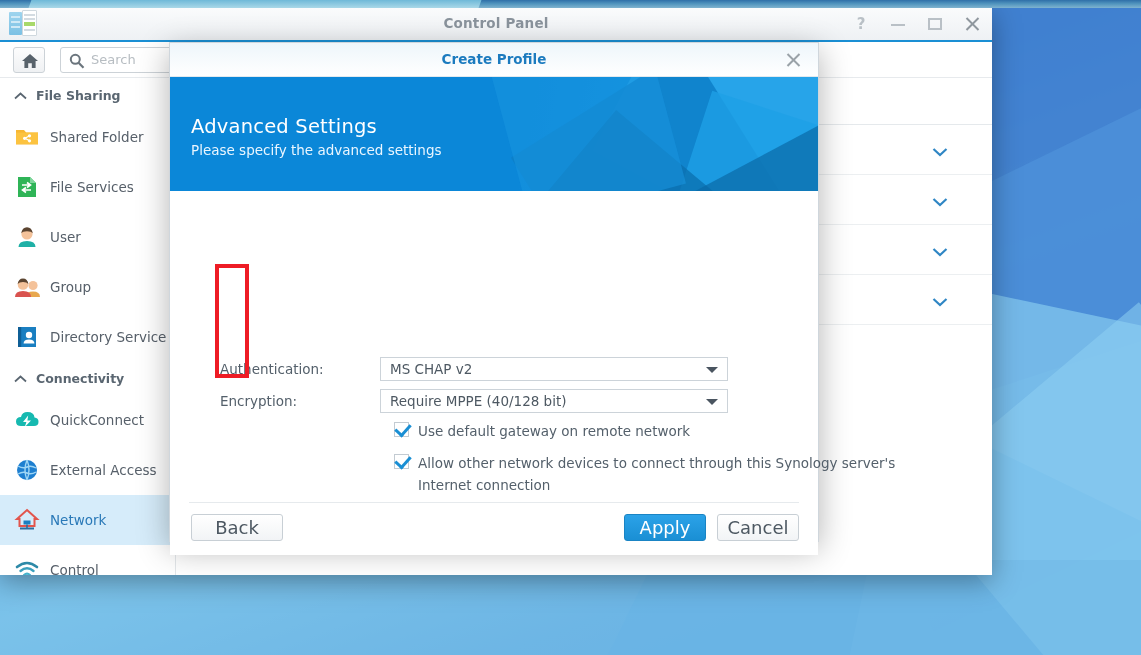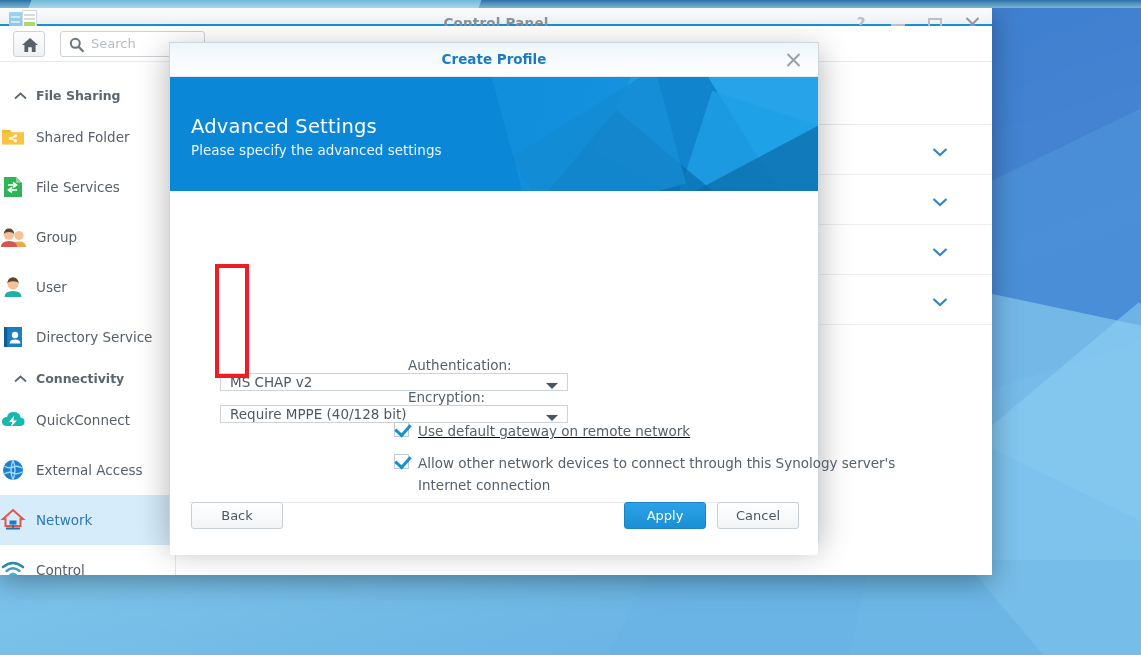--- a/index.html
+++ b/index.html
@@ -42,21 +42,21 @@
   }
 
   
   #cp-window {
     position: absolute; left:0px; top:8px; width:992px; height:567px;
     background:#fff;
     box-shadow: 0 6px 26px rgba(0,0,0,.35);
     z-index: 10;
   }
   #cp-titlebar {
-    position:relative; height:18px;
+    position:relative; height:34px;
     background: linear-gradient(180deg,#fafbfc 0%, #eef1f4 100%);
     border-bottom: 2px solid #1a8fd4;
   }
   #cp-appicon {
     position:absolute; left:8px; top:2px; width:30px; height:26px;
   }
   #cp-appicon .ai-left {
     position:absolute; left:1px; top:2px; width:13px; height:23px;
     background: linear-gradient(180deg,#9ed4ee,#7cc1e4); border-radius:1px;
   }
@@ -108,21 +108,21 @@
   #sidebar {
     position:absolute; left:0; top:71px; width:176px; bottom:0;
     background:#fff; border-right:1px solid #e3e7ea; overflow:hidden;
   }
   .sb-group {
     display:flex; align-items:center; height:33px; padding-left:14px;
     font-size:12.5px; font-weight:bold; color:#5a6671;
   }
   .sb-group .chev { margin-right:9px; display:inline-block; }
   .sb-item {
-    display:flex; align-items:center; height:50px; 
+    display:flex; align-items:center; height:50px; padding-left:14px;
     font-size:13.5px; color:#57606a; cursor:default;
   }
   .sb-item.selected { background:#d6ecfa; color:#2a79b8; }
   .sb-ico { width:26px; height:26px; margin-right:10px; flex:none; position:relative; }
 
   
   #content {
     position:absolute; left:176px; top:71px; right:0; bottom:0;
     background:#fff; overflow:hidden;
   }
@@ -170,21 +170,21 @@
   #banner-h1 {
     position:absolute; left:21px; top:38px; font-size:19.5px; font-weight:normal; color:#fff;
     letter-spacing:.2px;
   }
   #banner-sub {
     position:absolute; left:21px; top:65px; font-size:13.5px; color:#eaf6ff;
   }
 
   #dlg-body { position:relative; height:311px; background:#fff; }
 
-  .form-row { position:absolute; left:50px; height:24px; display:flex; align-items:flex-end;flex-direction:column; }
+  .form-row { position:absolute; left:50px; height:24px; display:flex; align-items:center; }
   .form-label { width:160px; font-size:13.5px; color:#54606b; }
   .select {
     position:relative; width:348px; height:24px; background:#fff;
     border:1px solid #ccd3d9; display:flex; align-items:center;
   }
   .select .sel-val { padding-left:9px; font-size:13.5px; color:#4d5862; }
   .select .sel-arrow {
     position:absolute; right:9px; top:9px; width:0; height:0;
     border-left:6px solid transparent; border-right:6px solid transparent;
     border-top:6px solid #4a5560;
@@ -202,21 +202,21 @@
   .cb-label { font-size:13.5px; color:#54606b; line-height:22px; }
 
   #redbox {
     position:absolute; left:215px; top:264px; width:34px; height:114px;
     border:4px solid #ee1c25; z-index:45; pointer-events:none;
   }
 
   #dlg-footer { position:relative; height:53px; background:#fff; }
   #dlg-sep { position:absolute; left:19px; right:19px; top:0; height:1px; background:#e6eaed; }
   .btn {
-    position:absolute; top:0; height:27px; font-size:13px;
+    position:absolute; top:12px; height:27px; font-size:18px;
     display:flex; align-items:center; justify-content:center; cursor:default;
     border-radius:3px; border:1px solid #c8cfd5;
     background: linear-gradient(180deg,#ffffff,#f2f4f6); color:#4d5862;
   }
   .btn.primary {
     background: linear-gradient(180deg,#2ba2e8,#1a8fd4);
     border-color:#1a84c4; color:#fff;
   }
   #btn-back  { left:21px;  width:92px; }
   #btn-apply { right:112px; width:82px; }
@@ -318,39 +318,39 @@
           <path d="M8 11 h8 M13 8.5 L16.5 11 L13 13.5" stroke="#fff" stroke-width="1.6" fill="none"></path>
           <path d="M17 16 h-8 M12 13.5 L8.5 16 L12 18.5" stroke="#fff" stroke-width="1.6" fill="none"></path>
         </svg>
       </span>
       <span>File Services</span>
     </div>
 
     <div class="sb-item">
       <span class="sb-ico">
         <svg width="26" height="26" viewBox="0 0 26 26">
+          <path d="M4.5 23 q0-6 8.5-6 t8.5 6 Z" fill="#1fb0a6"></path>
+          <circle cx="13" cy="10" r="5.6" fill="#f4c29a"></circle>
+          <path d="M7.2 9.2 q1-6 5.8-6 t5.8 6 q-1.5-2-5.8-2 t-5.8 2Z" fill="#5b4430"></path>
+        </svg>
+      </span>
+      <span>User</span>
+    </div>
+
+    <div class="sb-item">
+      <span class="sb-ico">
+        <svg width="26" height="26" viewBox="0 0 26 26">
           <path d="M12 23 q0-5.5 7-5.5 t7 5.5 Z" fill="#e8a84e"></path>
           <circle cx="19" cy="11.5" r="4.6" fill="#f4c29a"></circle>
           <path d="M1 23 q0-6 8-6 t8 6 Z" fill="#d9534f"></path>
           <circle cx="9" cy="10.5" r="5.3" fill="#f4c29a"></circle>
           <path d="M3.6 10 q.8-5.6 5.4-5.6 t5.4 5.6 q-1.5-2-5.4-2 t-5.4 2Z" fill="#5b4430"></path>
         </svg>
       </span>
       <span>Group</span>
-    </div>
-
-    <div class="sb-item">
-      <span class="sb-ico">
-        <svg width="26" height="26" viewBox="0 0 26 26">
-          <path d="M4.5 23 q0-6 8.5-6 t8.5 6 Z" fill="#1fb0a6"></path>
-          <circle cx="13" cy="10" r="5.6" fill="#f4c29a"></circle>
-          <path d="M7.2 9.2 q1-6 5.8-6 t5.8 6 q-1.5-2-5.8-2 t-5.8 2Z" fill="#5b4430"></path>
-        </svg>
-      </span>
-      <span>User</span>
     </div>
 
     <div class="sb-item">
       <span class="sb-ico">
         <svg width="26" height="26" viewBox="0 0 26 26">
           <rect x="4" y="3" width="18" height="20" fill="#1a7fc1"></rect>
           <rect x="4" y="3" width="3.2" height="20" fill="#0f5f96"></rect>
           <circle cx="15" cy="11" r="3.2" fill="#fff"></circle>
           <path d="M9.6 19.5 q0-4 5.4-4 t5.4 4 Z" fill="#fff"></path>
         </svg>
@@ -474,21 +474,21 @@
     </div>
 
     <div class="form-row" style="top:198px">
       <div class="form-label">Encryption:</div>
       <div class="select">
         <span class="sel-val">Require MPPE (40/128 bit)</span>
         <span class="sel-arrow"></span>
       </div>
     </div>
 
-    <div class="cb-row" style="top:229px; width:520px;text-decoration:underline;">
+    <div class="cb-row" style="top:229px; width:520px;">
       <span class="cb checked"></span>
       <span class="cb-label">Use default gateway on remote network</span>
     </div>
 
     <div class="cb-row" style="top:261px; width:540px;">
       <span class="cb checked"></span>
       <span class="cb-label">Allow other network devices to connect through this Synology server's Internet connection</span>
     </div>
 
     <div class="cb-row" style="top:314px; width:520px;">

